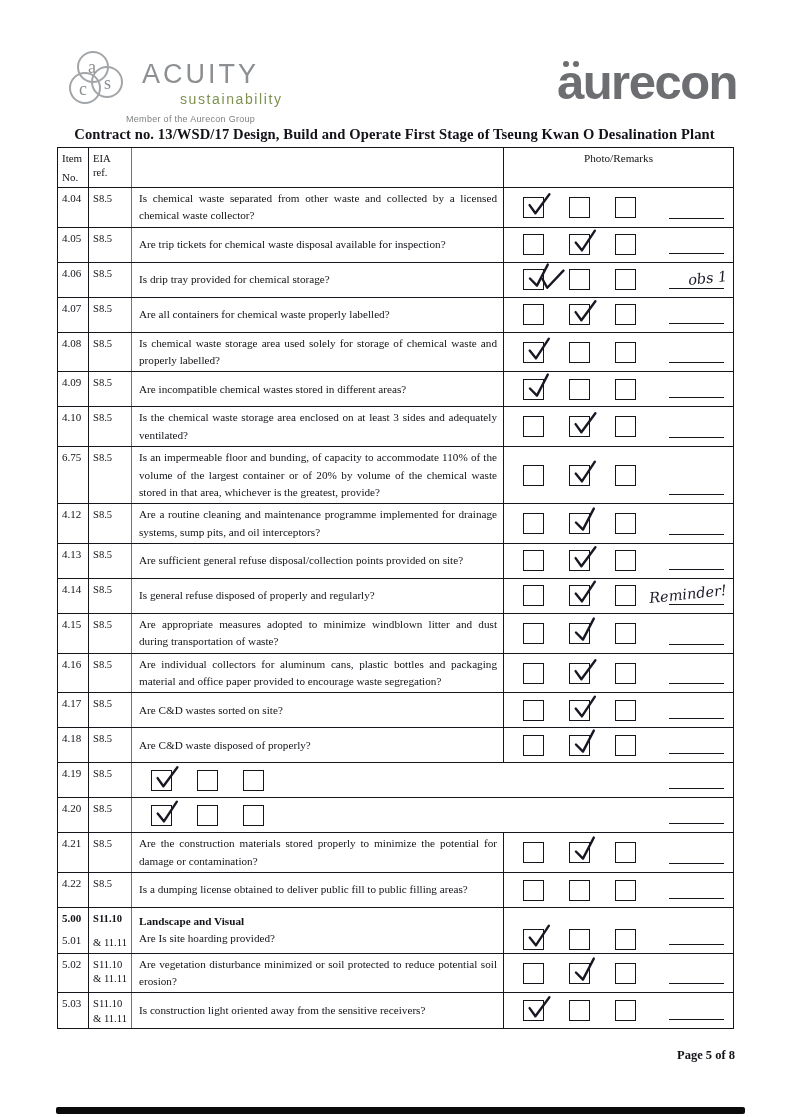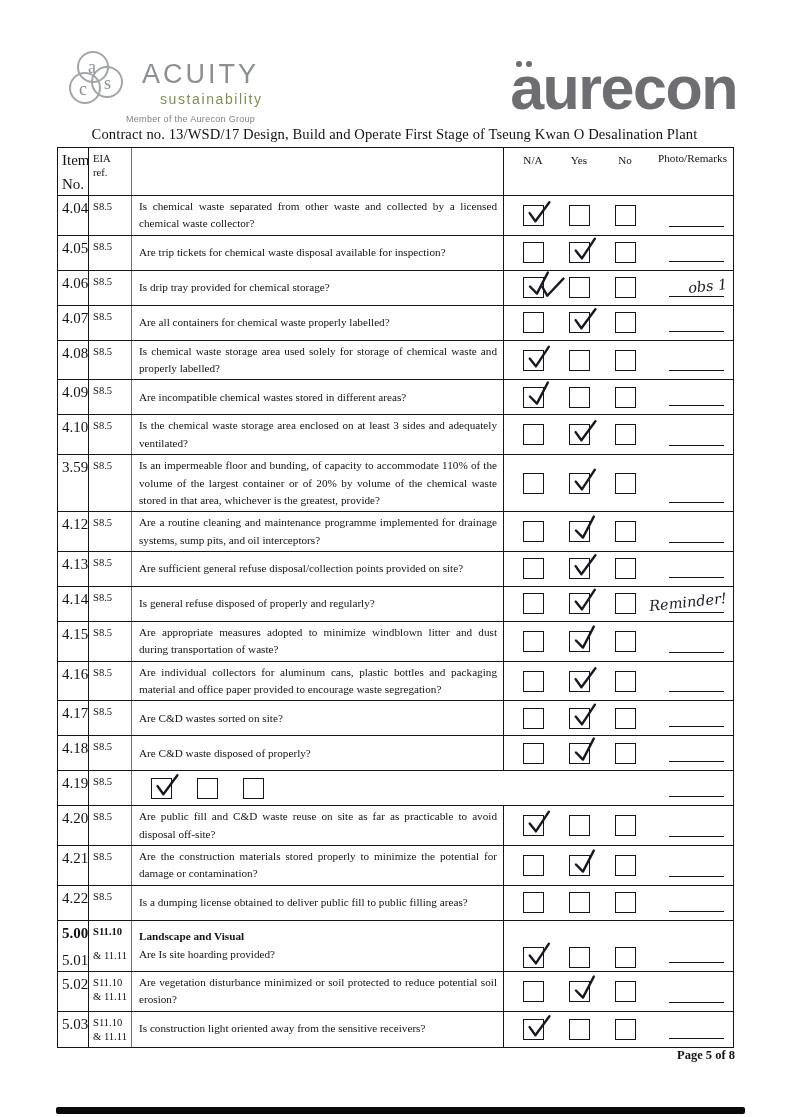--- a/index.html
+++ b/index.html
@@ -7,38 +7,38 @@
   .page{position:relative;width:789px;height:1117px;margin:0 auto;background:#ffffff;
         font-family:"Liberation Serif",serif;color:#121218;overflow:hidden}
 
   
   .acuity{position:absolute;left:64px;top:48px}
   .acuity-row{display:flex;align-items:flex-start;gap:8px}
   .acuity-text{padding-top:13px}
   .acuity-word{font-family:"Liberation Sans",sans-serif;font-size:27px;letter-spacing:3px;
                color:#8d9093;font-weight:500;line-height:1}
   .acuity-tag{font-family:"Liberation Sans",sans-serif;font-size:14px;letter-spacing:1.6px;
-              color:#7e9150;margin-top:3px;margin-left:18px}
+              color:#7e9150;margin-top:3px;margin-left:38px}
   .acuity-member{font-family:"Liberation Sans",sans-serif;font-size:9px;color:#7f8285;
                  margin-top:2px;margin-left:62px;letter-spacing:.3px}
   .aurecon{position:absolute;right:52px;top:58px;font-family:"Liberation Sans",sans-serif;
-           font-weight:bold;font-size:61px;color:#6d6e71;letter-spacing:-1.5px;line-height:1}
+           font-weight:bold;font-size:49px;color:#6d6e71;letter-spacing:-1.5px;line-height:1}
   .aurecon .dots{position:absolute;left:6px;top:3px;display:flex;gap:4px}
   .aurecon .dots i{width:6px;height:6px;border-radius:50%;background:#6d6e71;display:block}
 
   
   .title{position:absolute;top:126px;left:0;width:100%;text-align:center;
-         font-weight:normal;font-size:14.6px;letter-spacing:.1px}
+         font-weight:bold;font-size:14.6px;letter-spacing:.1px}
 
   
   .table{position:absolute;left:57px;top:147px;width:677px;border:1.6px solid #15151c;background:#fff}
   .trow{display:flex;border-bottom:1px solid #15151c;min-height:35px;position:relative}
   .trow:last-child{border-bottom:none}
   .c{padding:2px 4px}
-  .item{width:31px;border-right:1px solid #15151c;font-size:15px;padding-top:4px}
+  .item{width:31px;border-right:1px solid #15151c;font-size:11px;padding-top:4px}
   .eia{width:43px;border-right:1px solid #737373;font-size:10.6px;padding-top:4px;line-height:1.35}
   .quest{width:372px;border-right:1px solid #15151c;font-size:11.2px;line-height:1.55;
          display:flex;flex-direction:column;justify-content:center;padding-left:7px;padding-right:6px}
   .qtext{text-align:justify}
   .heading{font-weight:bold}
   .checks{width:148px;display:flex;padding-left:6px}
   .slot{flex:1;display:flex;align-items:center;justify-content:center}
   .box{position:relative;width:21px;height:21px;border:1.7px solid #15151c;background:#fff;display:block}
   .trow:nth-child(3n) .check{transform:rotate(-6deg)}
   .trow:nth-child(3n+1) .check{transform:rotate(3deg)}
@@ -103,25 +103,20 @@
   <div class="title">Contract no. 13/WSD/17 Design, Build and Operate First Stage of Tseung Kwan O Desalination Plant</div>
 
   <div class="table">
     <div class="trow head">
       <div class="c item">
         <div>Item</div>
         <div class="l2">No.</div>
       </div>
       <div class="c eia">EIA ref.</div>
       <div class="c quest"></div>
-      <div class="c checks">
-        <div class="slot">N/A</div>
-        <div class="slot">Yes</div>
-        <div class="slot">No</div>
-      </div>
       <div class="c remarks">Photo/Remarks</div>
     </div>
     <div>
         <div class="trow">
     <div class="c item">
       <div>4.04</div>
 
     </div>
     <div class="c eia">
       <div>S8.5</div>
@@ -347,21 +342,21 @@
               <span class="box"></span>
             </div>
     </div>
     <div class="c remarks">
 
       <div class="sigline"></div>
     </div>
   </div>
         <div class="trow">
     <div class="c item">
-      <div>3.59</div>
+      <div>6.75</div>
 
     </div>
     <div class="c eia">
       <div>S8.5</div>
 
     </div>
     <div class="c quest">
 
       <div class="qtext">Is an impermeable floor and bunding, of capacity to accommodate 110% of the volume of the largest container or of 20% by volume of the chemical waste stored in that area, whichever is the greatest, provide?</div>
     </div>
@@ -646,24 +641,20 @@
     </div>
   </div>
         <div class="trow">
     <div class="c item">
       <div>4.20</div>
 
     </div>
     <div class="c eia">
       <div>S8.5</div>
 
-    </div>
-    <div class="c quest">
-
-      <div class="qtext">Are public fill and C&amp;D waste reuse on site as far as practicable to avoid disposal off-site?</div>
     </div>
     <div class="c checks">
       <div class="slot">
               <span class="box">
                 <svg class="check" viewBox="0 0 26 26">
                   <path d="M4.5 15 L10.5 22.5 L23 3.5"></path>
                 </svg>
               </span>
             </div>
       <div class="slot">

